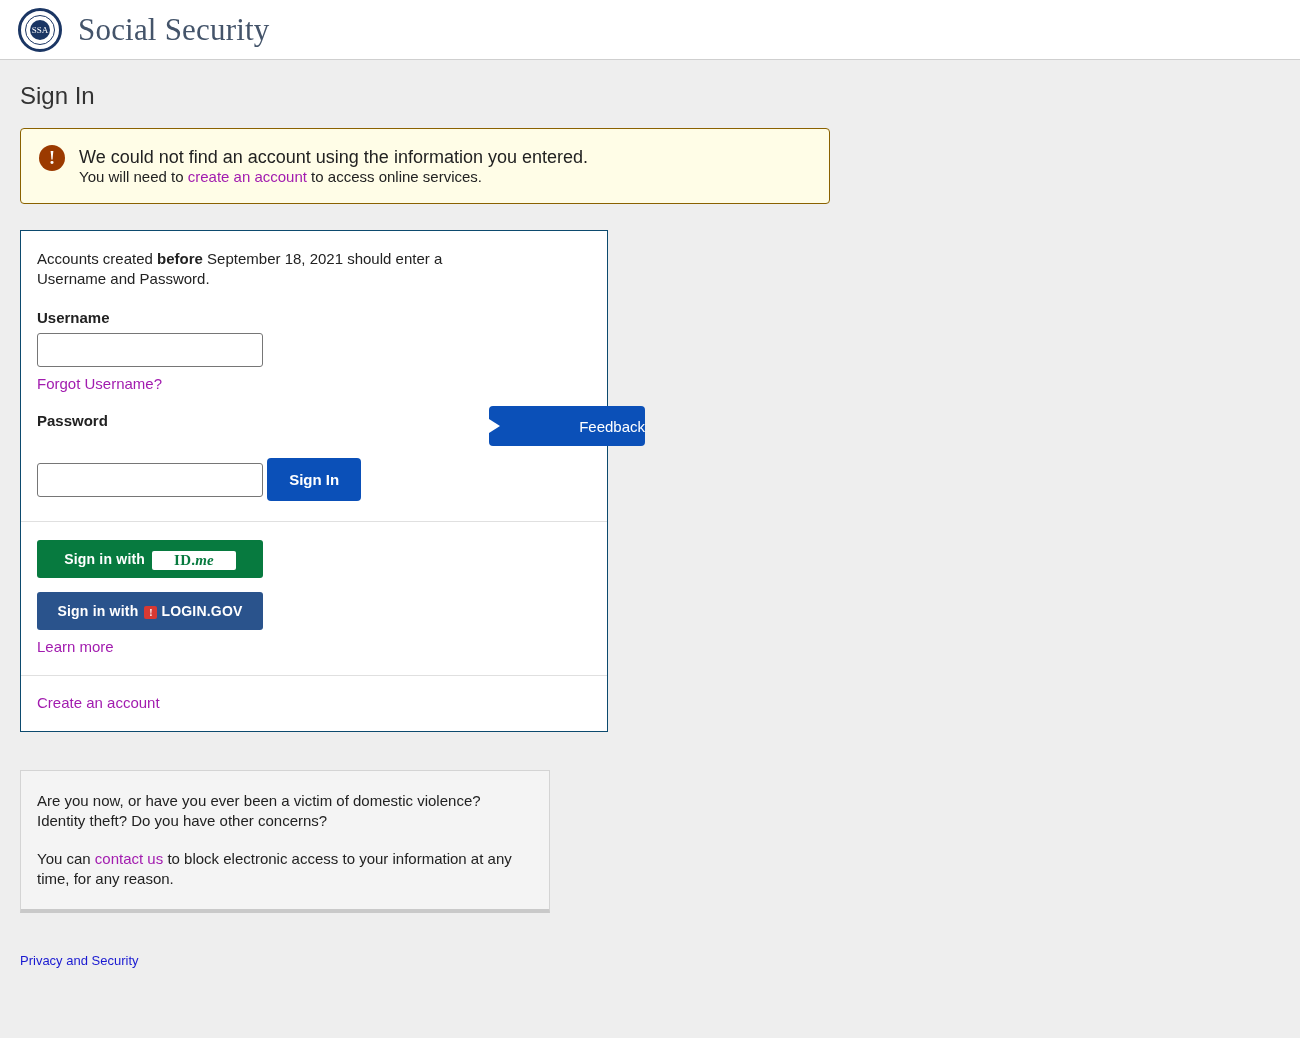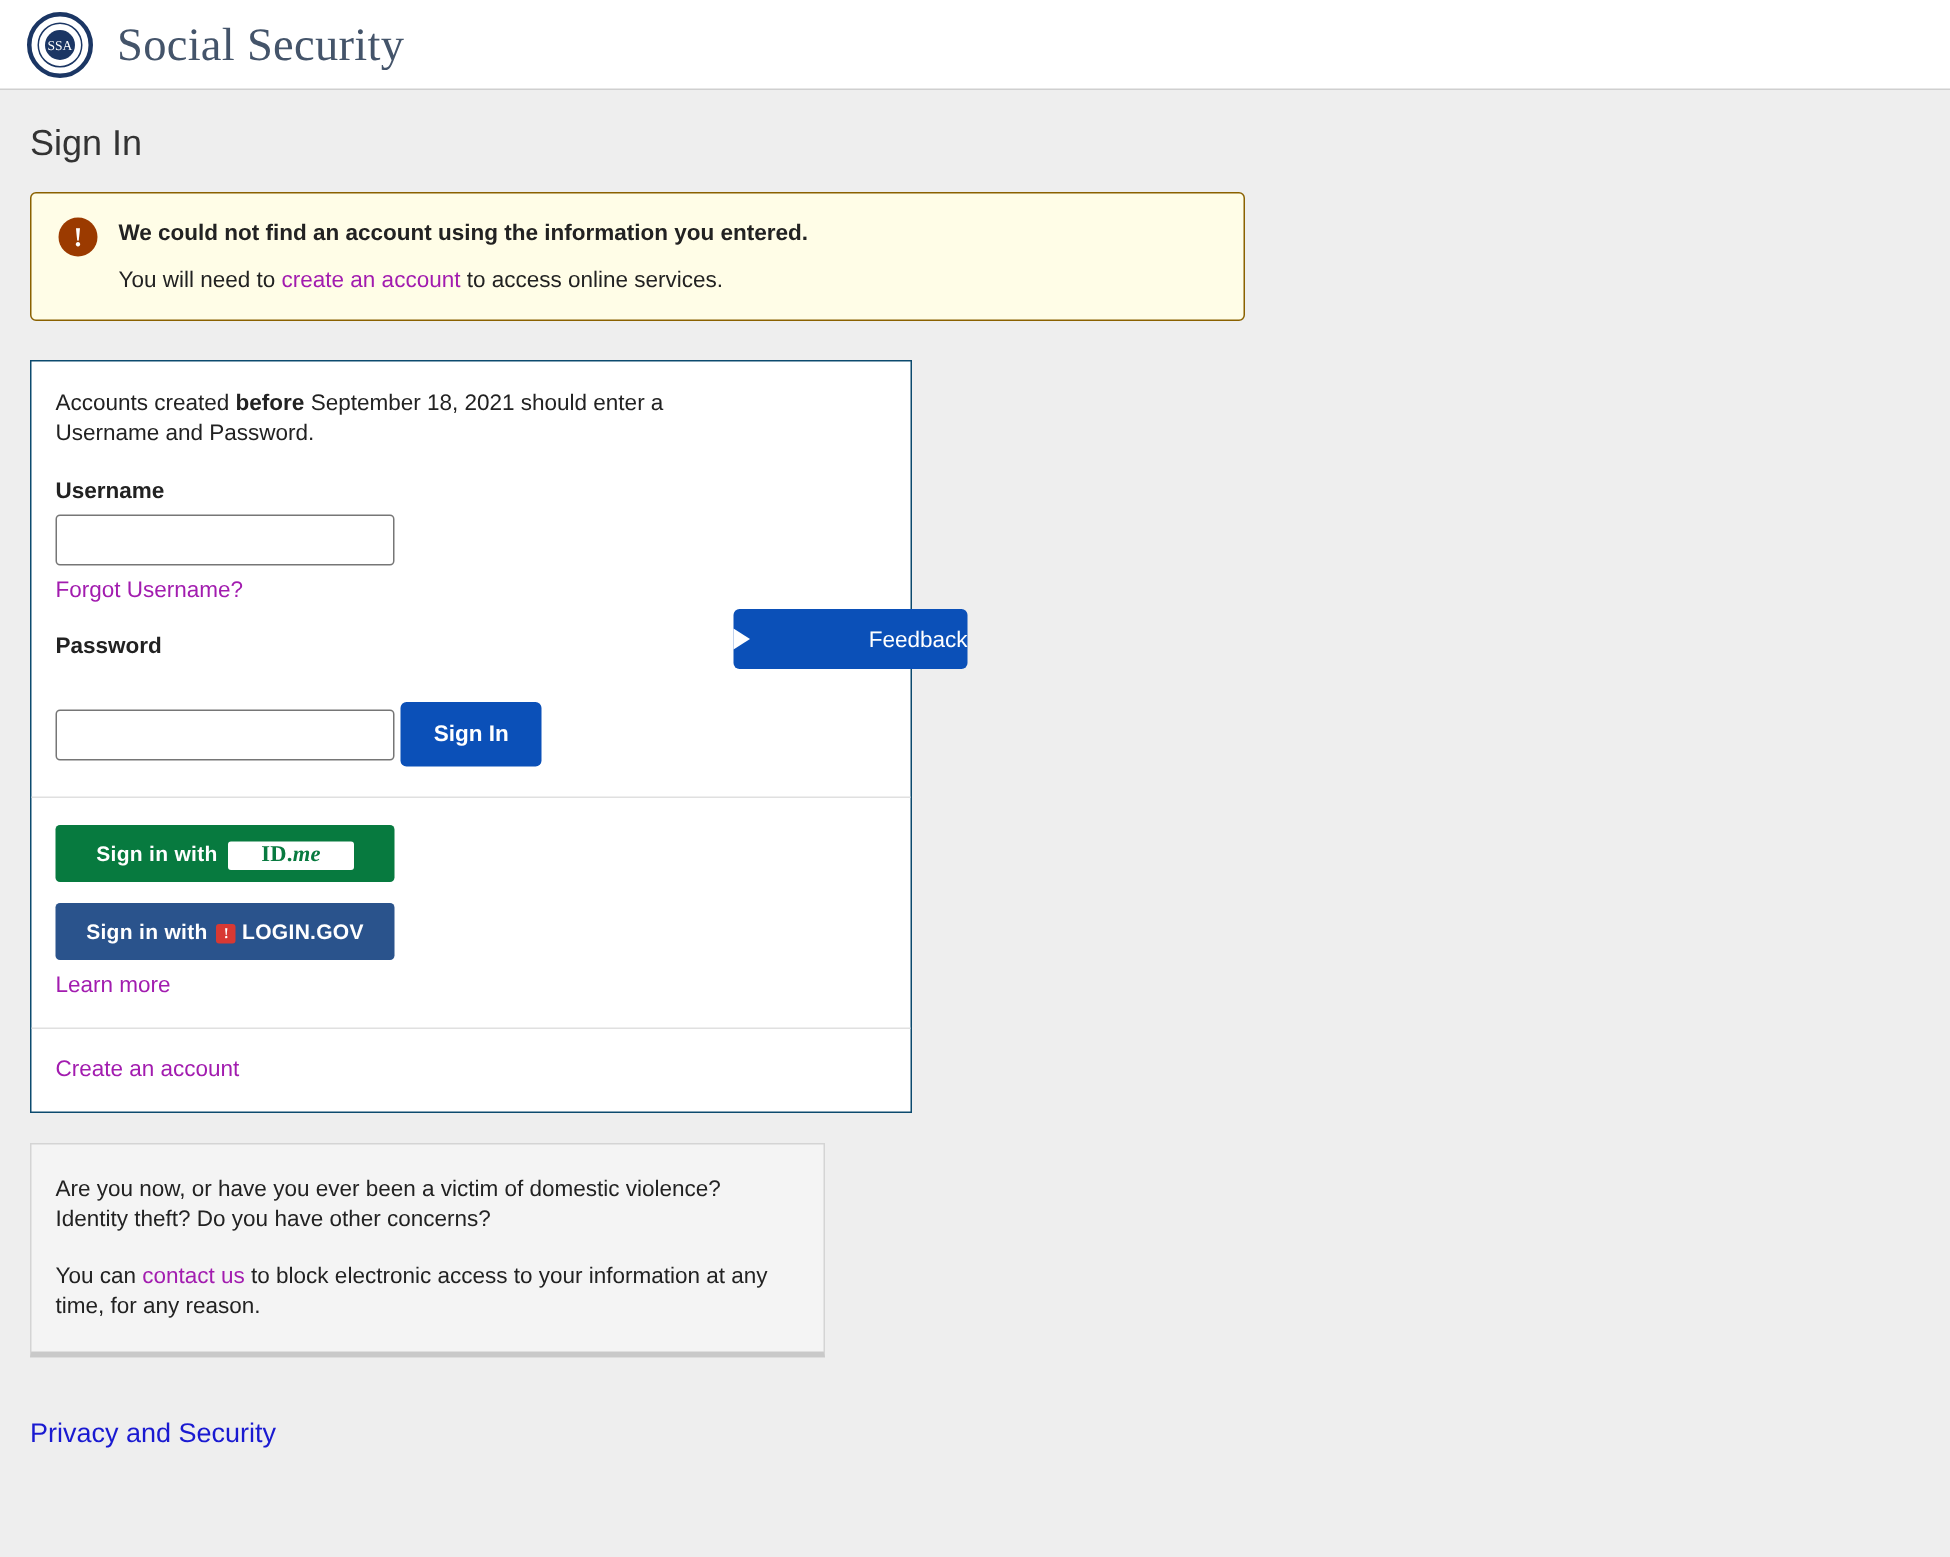--- a/index.html
+++ b/index.html
@@ -94,24 +94,23 @@
     color: #ffffff;
     font-weight: bold;
     font-size: 18px;
     line-height: 26px;
     text-align: center;
     margin-right: 14px;
     font-family: "Liberation Serif", serif;
   }
   .alert-body { padding-top: 2px; }
   .alert-title {
-    font-weight: bold;
-    font-size: 15px;
+    font-weight: normal;
+    font-size: 18px;
     color: #222222;
-    margin-bottom: 14px;
   }
   .alert-text { font-size: 15px; color: #222222; }
 
   a { color: #a21caf; text-decoration: none; }
 
   
   .card {
     width: 588px;
     background: #ffffff;
     border: 1px solid #0c4a6e;
@@ -220,33 +219,33 @@
     font-family: "Liberation Serif", serif;
   }
 
   
   .infobox {
     width: 530px;
     box-sizing: border-box;
     background: #f4f4f4;
     border: 1px solid #d4d4d4;
     border-bottom: 4px solid #c9c9c9;
-    margin-top: 20px;
+    margin-top: 38px;
     padding: 20px 16px 20px 16px;
   }
   .infobox p {
     margin: 0 0 18px 0;
     font-size: 15px;
     line-height: 20px;
   }
   .infobox p:last-child { margin-bottom: 0; }
 
   
   .footer { margin-top: 40px; }
-  .footer-top { font-size: 18px; margin-bottom: 22px; }
+  .footer-top { font-size: 13px; margin-bottom: 22px; }
   .footer-top a { color: #1a1ad1; }
 
   
   .feedback {
     position: absolute;
     left: 489px;
     top: 406px;
     width: 156px;
     height: 40px;
     background: #0b50b8;

